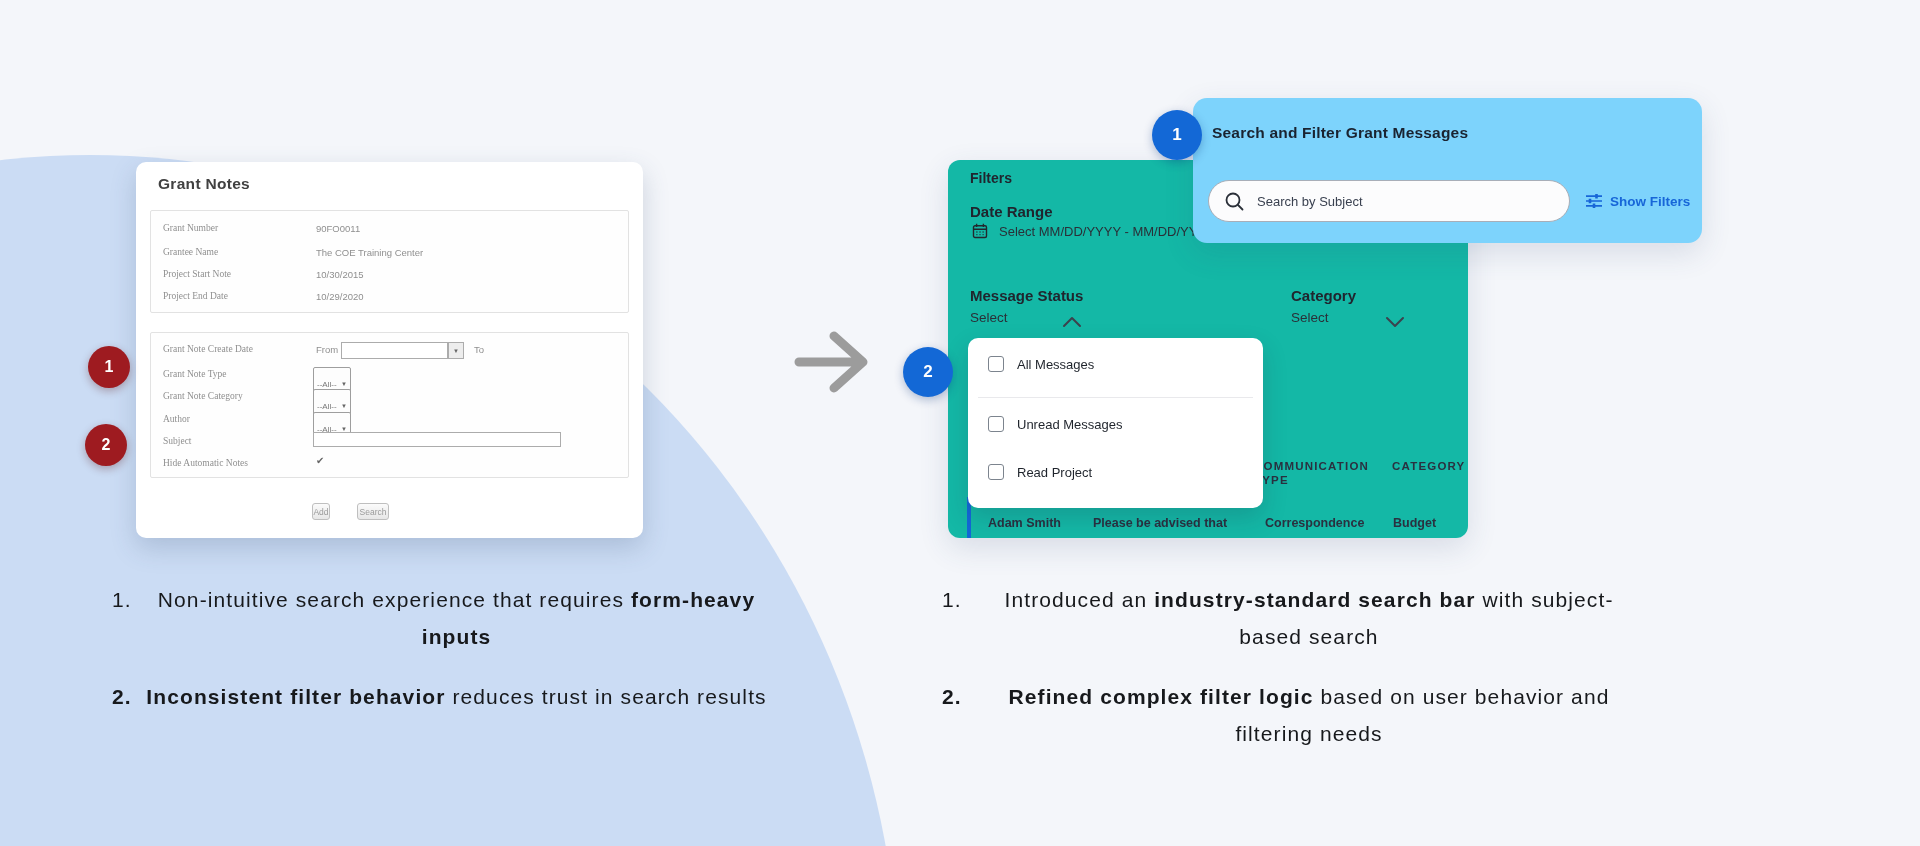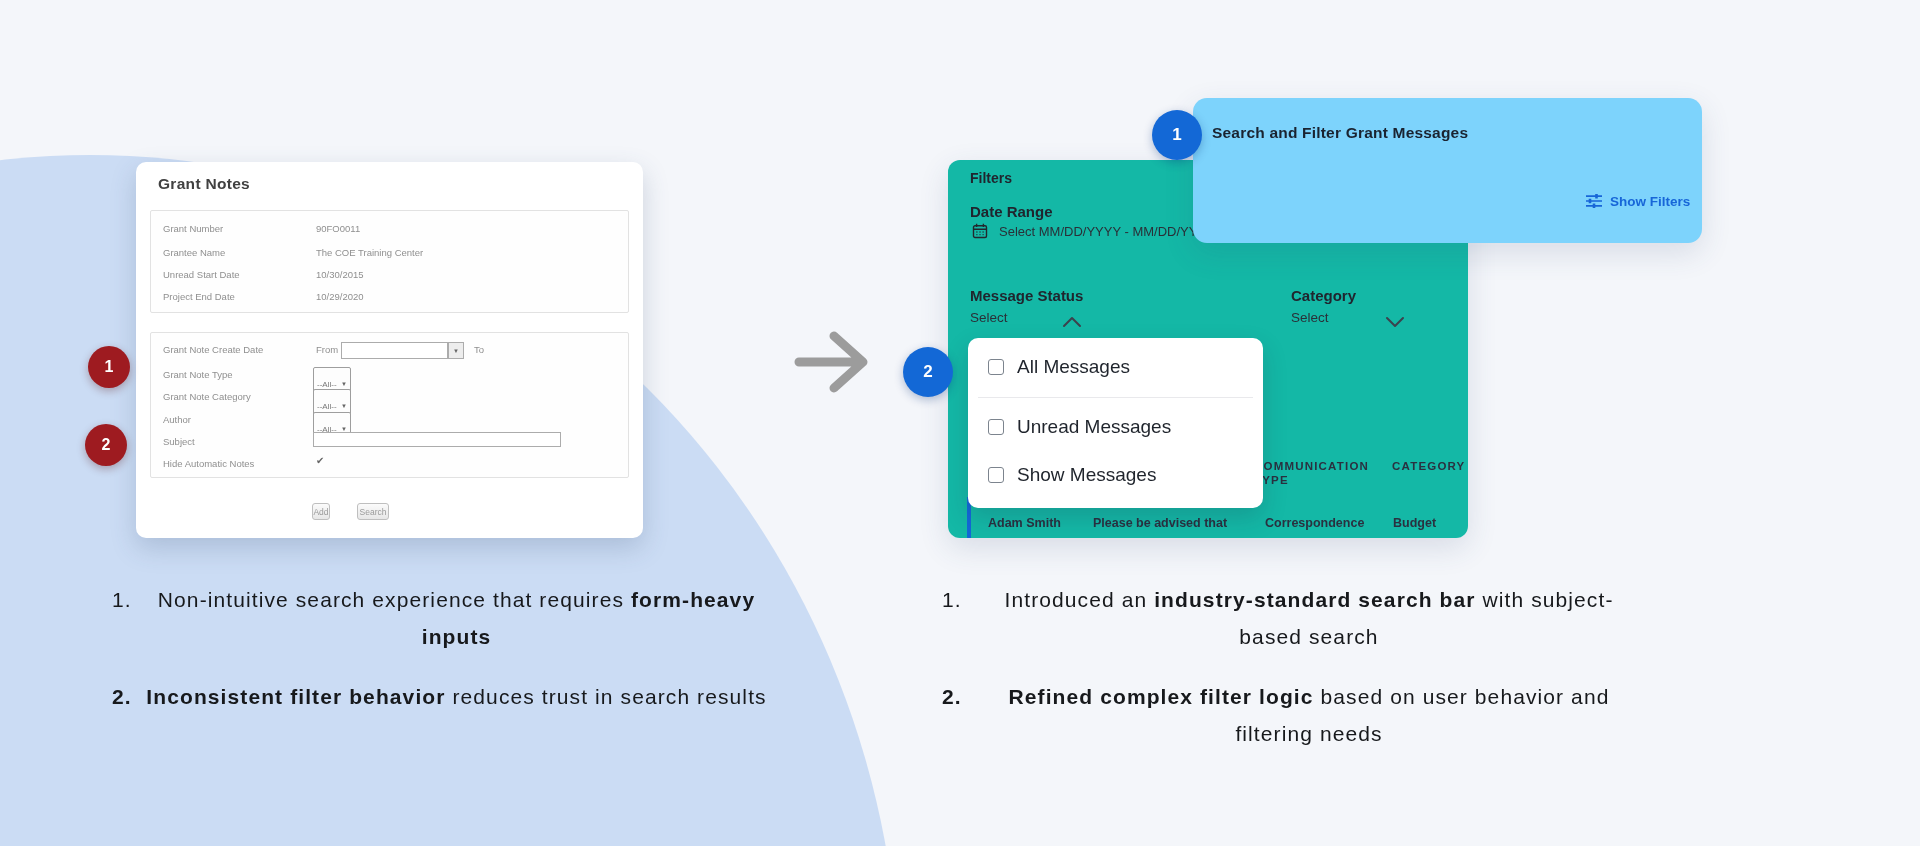--- a/index.html
+++ b/index.html
@@ -26,21 +26,21 @@
     background: #FFFFFF;
     border-radius: 10px;
     box-shadow: 0 10px 26px rgba(60,80,120,0.22);
     filter: blur(0.7px);
     z-index: 2;
   }
   .old-title { left: 22px; top: 13px; font-size: 15.5px; font-weight: bold; color: #414141; letter-spacing: .3px; }
   .fieldset { position: absolute; left: 14px; width: 479px; border: 1px solid #E2E2E2; border-radius: 2px; background: #FEFEFE; }
   .fs1 { top: 48px; height: 103px; }
   .fs2 { top: 170px; height: 146px; }
-  .frow-label { position: absolute; left: 12px; font-size: 9.5px; color: #8F8F8F; }
+  .frow-label { position: absolute; left: 12px; font-size: 9.5px; color: #8F8F8F; font-family: Liberation Serif, serif; }
   .frow-value { position: absolute; left: 165px; font-size: 9.5px; color: #8F8F8F; }
   .old-input { position: absolute; border: 1px solid #ACACAC; background: #FFF; }
   .old-select {
     position: absolute; left: 162px; width: 38px; height: 16px;
     border: 1px solid #9E9E9E; border-radius: 2px; background: #FDFDFD;
     font-size: 8px; color: #777; display: flex; align-items: center; justify-content: space-between;
     padding: 16px 3px;
   }
   .old-select .sel-arrow { font-size: 6px; color: #666; }
   .combo-btn {
@@ -98,21 +98,21 @@
     left: 20px; top: 178px; width: 295px; height: 170px;
     background: #FFF; border-radius: 10px;
     box-shadow: 0 10px 25px rgba(25,35,60,0.18);
     z-index: 3;
   }
   .dd-item { position: absolute; left: 20px; display: flex; align-items: center; gap: 13px; }
   .checkbox {
     width: 16px; height: 16px; border: 1.5px solid #7C848E; border-radius: 3px; background: #FFF;
     flex: 0 0 auto;
   }
-  .dd-label { font-size: 19px; color: #1F242C; white-space: nowrap; }
+  .dd-label { font-size: 13px; color: #1F242C; white-space: nowrap; }
   .dd-divider { position: absolute; left: 10px; right: 10px; top: 59px; height: 1px; background: #E9E9EC; }
 
   
   .search-card {
     left: 1193px; top: 98px; width: 509px; height: 145px;
     background: #7dd3fc; border-radius: 14px;
     box-shadow: 0 10px 30px rgba(50,70,110,0.14);
     z-index: 4;
   }
   .s-headline { left: 19px; top: 26px; font-size: 15.5px; font-weight: bold; color: #1A2330; letter-spacing: .2px; }
@@ -140,21 +140,21 @@
 <div class="abs blob"></div>
 
 <div class="abs old-card">
   <div class="abs old-title">Grant Notes</div>
 
   <div class="fieldset fs1">
     <div class="frow-label" style="top:12px">Grant Number</div>
     <div class="frow-value" style="top:12px">90FO0011</div>
     <div class="frow-label" style="top:36px">Grantee Name</div>
     <div class="frow-value" style="top:36px">The COE Training Center</div>
-    <div class="frow-label" style="top:58px">Unread Start Date</div>
+    <div class="frow-label" style="top:58px">Project Start Note</div>
     <div class="frow-value" style="top:58px">10/30/2015</div>
     <div class="frow-label" style="top:80px">Project End Date</div>
     <div class="frow-value" style="top:80px">10/29/2020</div>
   </div>
 
   <div class="fieldset fs2">
     <div class="frow-label" style="top:11px">Grant Note Create Date</div>
     <div class="frow-value" style="top:11px;left:165px">From</div>
     <div class="old-input" style="left:190px;top:9px;width:107px;height:17px"></div>
     <div class="combo-btn" style="top:9px">
@@ -243,27 +243,34 @@
       <span class="checkbox"></span>
       <span class="dd-label">All Messages</span>
     </div>
     <div class="dd-divider"></div>
     <div class="dd-item" style="top:78px">
       <span class="checkbox"></span>
       <span class="dd-label">Unread Messages</span>
     </div>
     <div class="dd-item" style="top:126px">
       <span class="checkbox"></span>
-      <span class="dd-label">Show Messages</span>
+      <span class="dd-label">Read Project</span>
     </div>
   </div>
 </div>
 
 <div class="abs search-card">
   <div class="abs s-headline">Search and Filter Grant Messages</div>
+  <div class="abs search-input">
+    <svg width="21" height="21" viewBox="0 0 21 21">
+      <circle cx="9" cy="9" r="6.5" fill="none" stroke="#2A2F38" stroke-width="1.8"></circle>
+      <path d="M14 14 L18.5 18.5" stroke="#2A2F38" stroke-width="1.8" stroke-linecap="round"></path>
+    </svg>
+    <span class="placeholder">Search by Subject</span>
+  </div>
   <div class="abs show-filters">
     <svg width="18" height="16" viewBox="0 0 18 16">
       <path d="M1 3.2 H17 M1 8 H17 M1 12.8 H17" stroke="#1766D8" stroke-width="1.7"></path>
       <path d="M11.5 1 V5.4 M5 5.8 V10.2 M9 10.6 V15" stroke="#1766D8" stroke-width="2.6"></path>
     </svg>
     <span class="show-filters-label">Show Filters</span>
   </div>
 </div>
 
 <div class="abs num-circle blue" style="left:1152px;top:110px">1</div>

